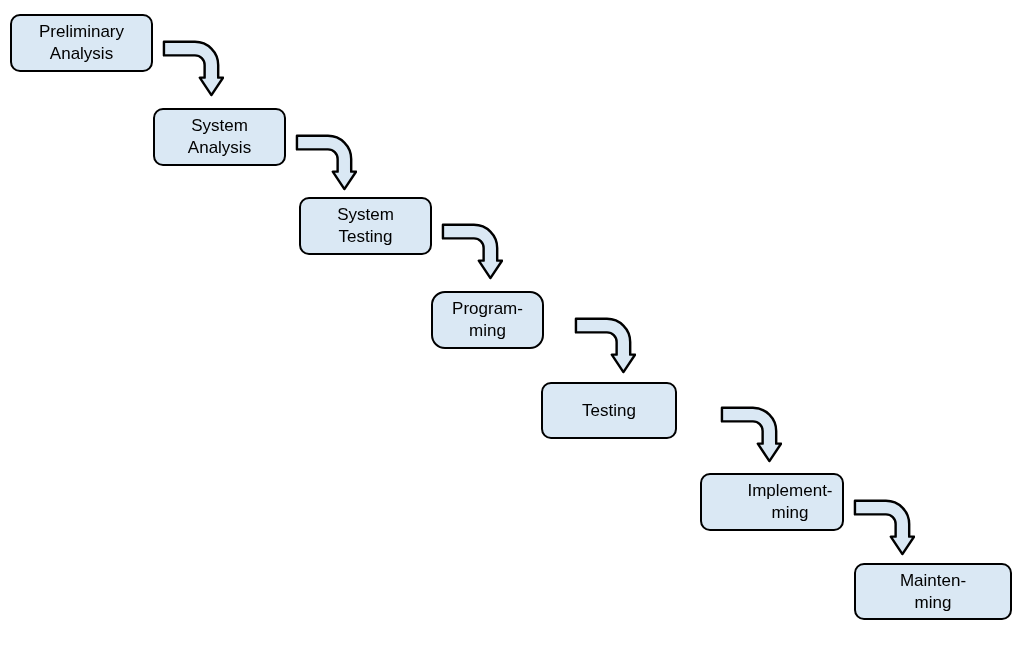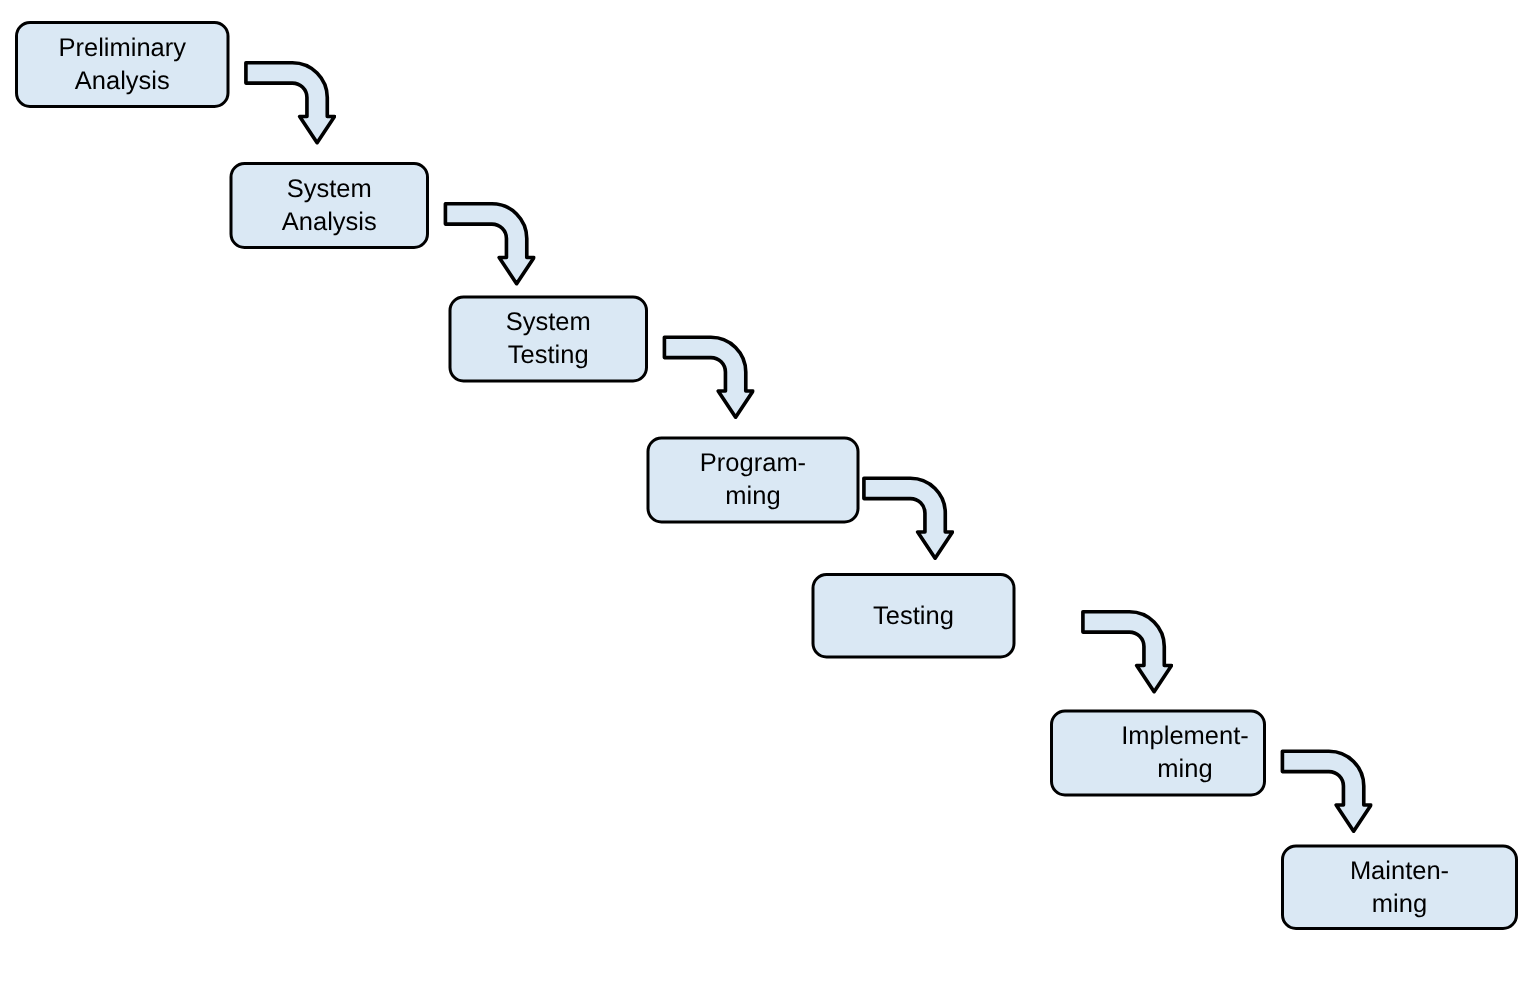--- a/index.html
+++ b/index.html
@@ -58,21 +58,21 @@
   <div class="node" style="left:153px; top:108px; width:133px; height:58px;">
     <span>System</span>
     <span>Analysis</span>
   </div>
 
   <div class="node" style="left:299px; top:197px; width:133px; height:58px;">
     <span>System</span>
     <span>Testing</span>
   </div>
 
-  <div class="node" style="left:431px; top:291px; width:142px; height:58px;">
+  <div class="node" style="left:431px; top:291px; width:113px; height:58px;border-radius:14px;">
     <span>Program-</span>
     <span>ming</span>
   </div>
 
   <div class="node" style="left:541px; top:382px; width:136px; height:57px;">
     <span>Testing</span>
     <span></span>
   </div>
 
   <div class="node" style="left:700px; top:473px; width:144px; height:58px;padding-left:36px;">

